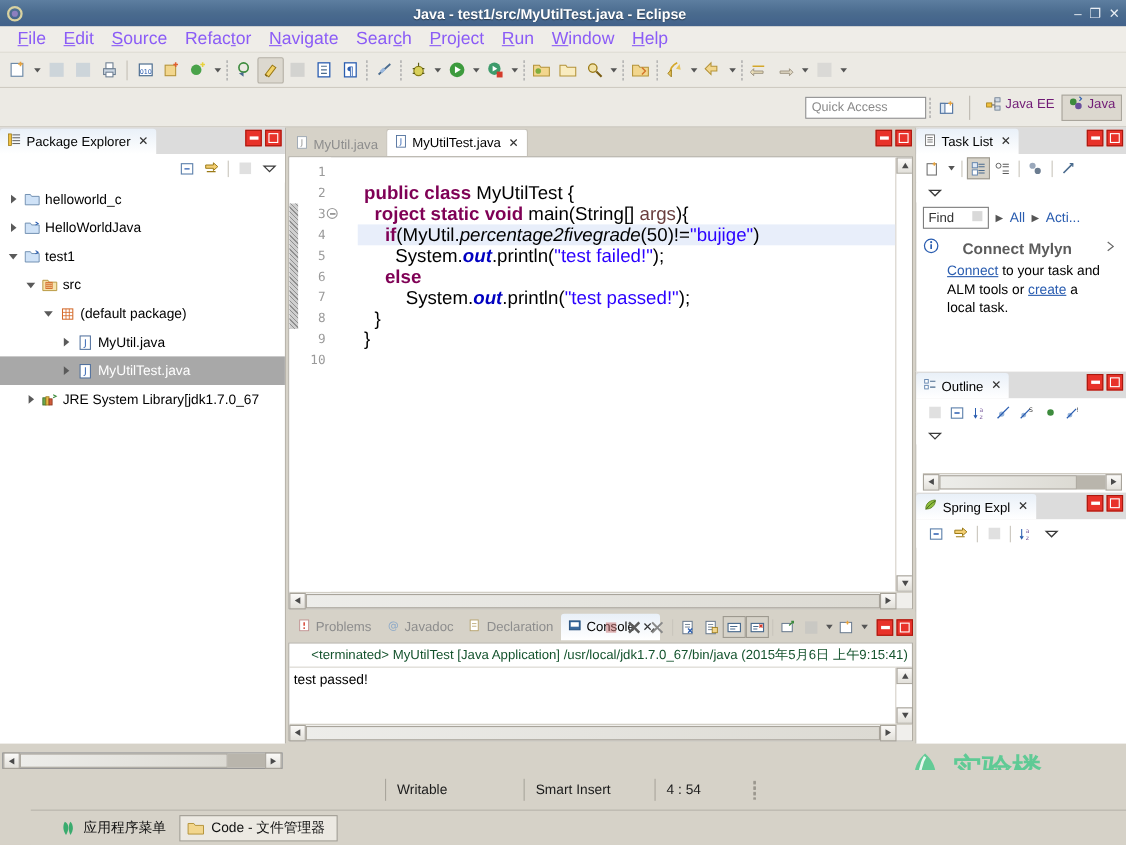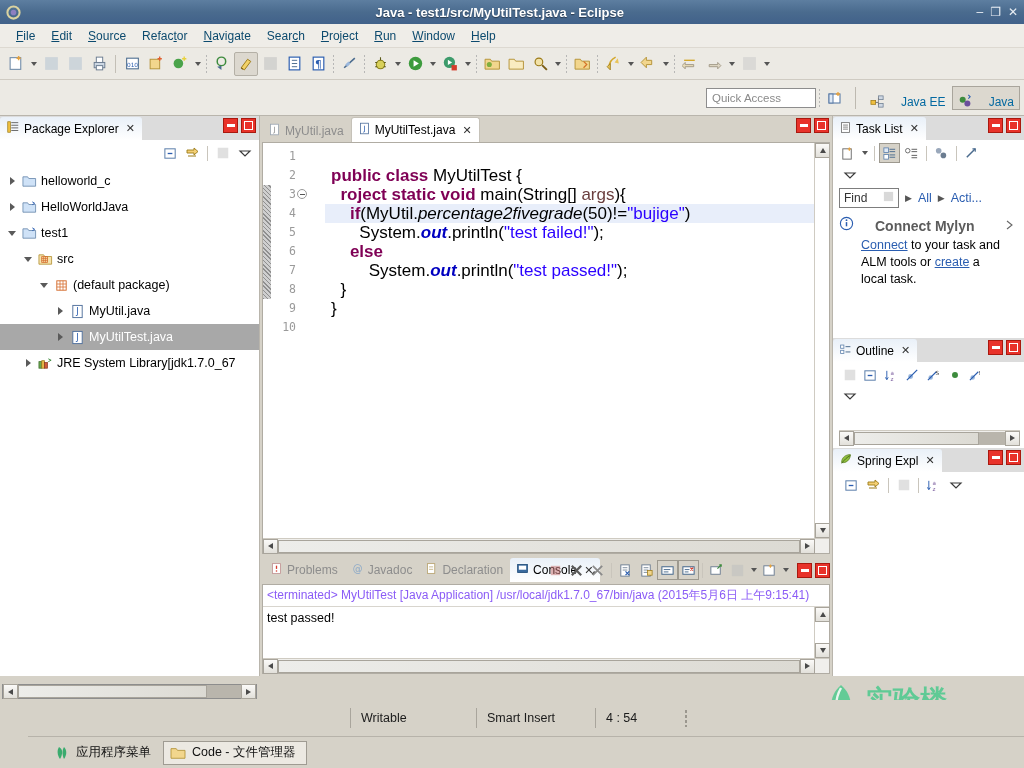--- a/index.html
+++ b/index.html
@@ -28,21 +28,21 @@
   #titlebar .tb-btns { display:flex; align-items:center; margin-right:6px; gap:7px; }
   #titlebar .tb-btn { font-size:12px; line-height:1; color:#e9eef4; cursor:default; }
 
   
   #menubar {
     position:absolute; left:0; top:24px; width:1024px; height:24px;
     background:#efedE8; display:flex; align-items:center;
     border-bottom:1px solid #ddd9d1; padding-left:8px;
   }
   #menubar .menu-item {
-    font-size:12px; color:#0c4a6e; padding:3px 8px; cursor:default; white-space:nowrap;
+    font-size:16px; color:#8b5cf6; padding:3px 8px; cursor:default; white-space:nowrap;
   }
   #menubar .menu-item u { text-decoration: underline; }
 
   
   #toolbar {
     position:absolute; left:0; top:48px; width:1024px; height:32px;
     background:#eceae4; border-bottom:1px solid #cfcbc2;
     display:flex; align-items:center; padding-left:4px;
   }
   .tbtn {
@@ -69,22 +69,22 @@
     background:#eceae4; display:flex; align-items:center; justify-content:flex-end;
     border-bottom:1px solid #b9b5ac; padding-right:4px;
   }
   #quick-access {
     width:110px; height:20px; border:1px solid #8d8d8d; background:#fff;
     font-size:11.5px; color:#8a8a8a; padding:0 5px; line-height:18px;
     font-family:"Liberation Sans", sans-serif;
   }
   #qarow .qsep { width:1px; height:22px; background:#bdb9b0; margin:0 8px; }
   .persp-btn {
-    display:flex; align-items:flex-end; gap:16px; height:24px; padding:0 5px;
-    font-size:12px; color:#0369a1; cursor:default; border:1px solid transparent;
+    display:flex; align-items:flex-start; gap:3px; height:24px; padding:0 5px;
+    font-size:12px; color:#701a75; cursor:default; border:1px solid transparent;
   }
   .persp-btn.sel { background:#dcd8cf; border-color:#a9a59c; }
 
   
   .view { position:absolute; background:#fff; }
   .vtabbar {
     height:24px; display:flex; align-items:flex-end; position:relative;
     background:transparent;
   }
   .vtab {
@@ -234,21 +234,21 @@
   #console-tabs { display:flex; align-items:center; }
   #console-tabs .vtab { height:24px; font-size:12px; }
   #console-tools {
     position:absolute; right:2px; top:2px; height:24px; display:flex; align-items:center; gap:0px;
   }
   #console-inner {
     position:absolute; left:2px; top:28px; right:2px; bottom:2px;
     background:#fff; border:1px solid #b0aca3; display:flex; flex-direction:column;
   }
   #console-head {
-    font-size:12px; padding:2px 4px; border-bottom:1px solid #d8d5ce; color:#8b5cf6;
+    font-size:12px; padding:2px 20px; border-bottom:1px solid #d8d5ce; color:#14532d;
     white-space:nowrap;
   }
   #console-body { flex:1; display:flex; }
   #console-text { flex:1; font-size:12.5px; padding:4px; color:#000; }
 
   
   #statusbar {
     position:absolute; left:0; top:700px; width:1024px; height:36px;
     background:#d6d2c8; display:flex; align-items:center;
   }

